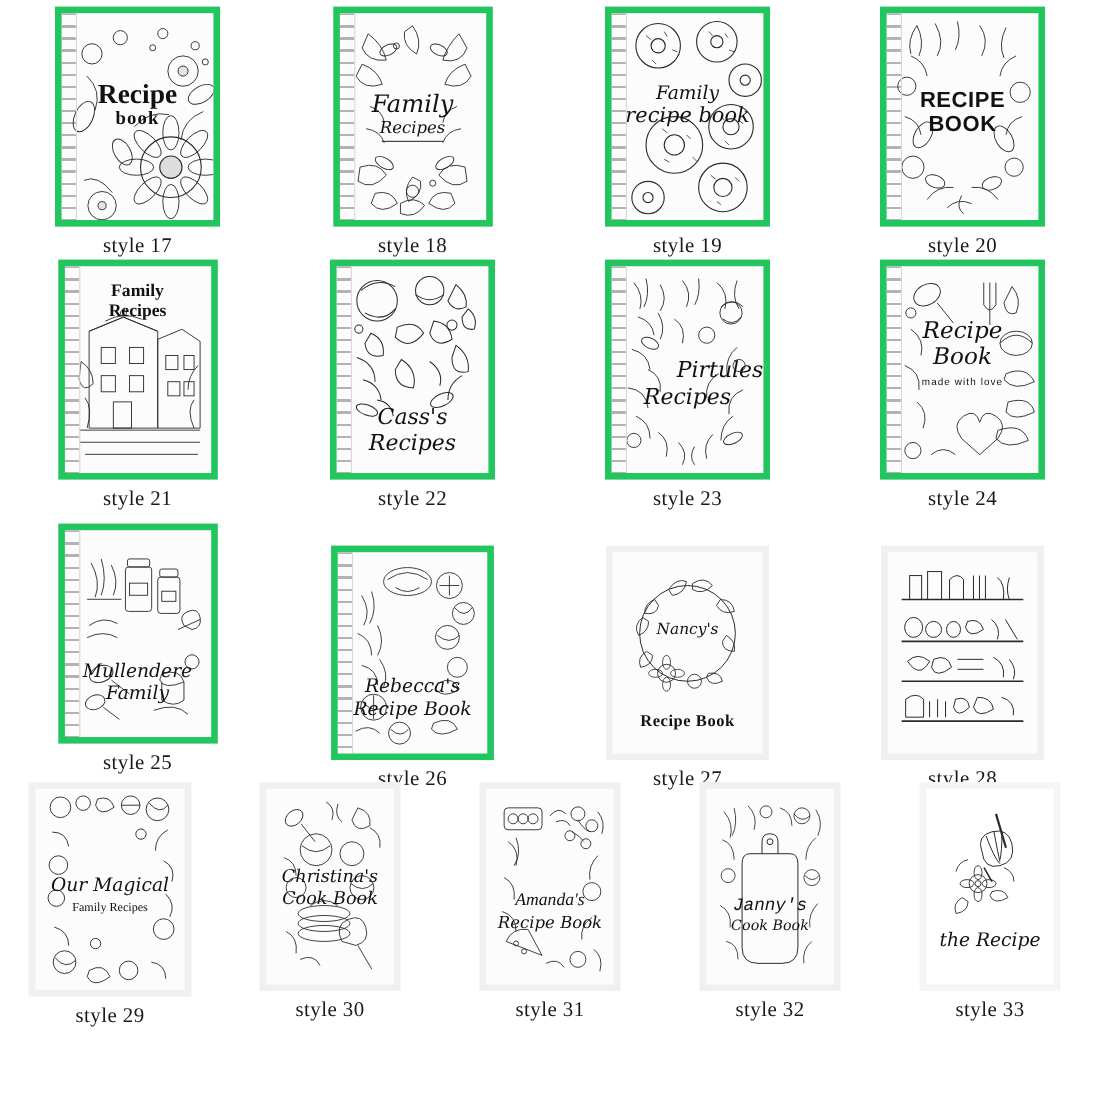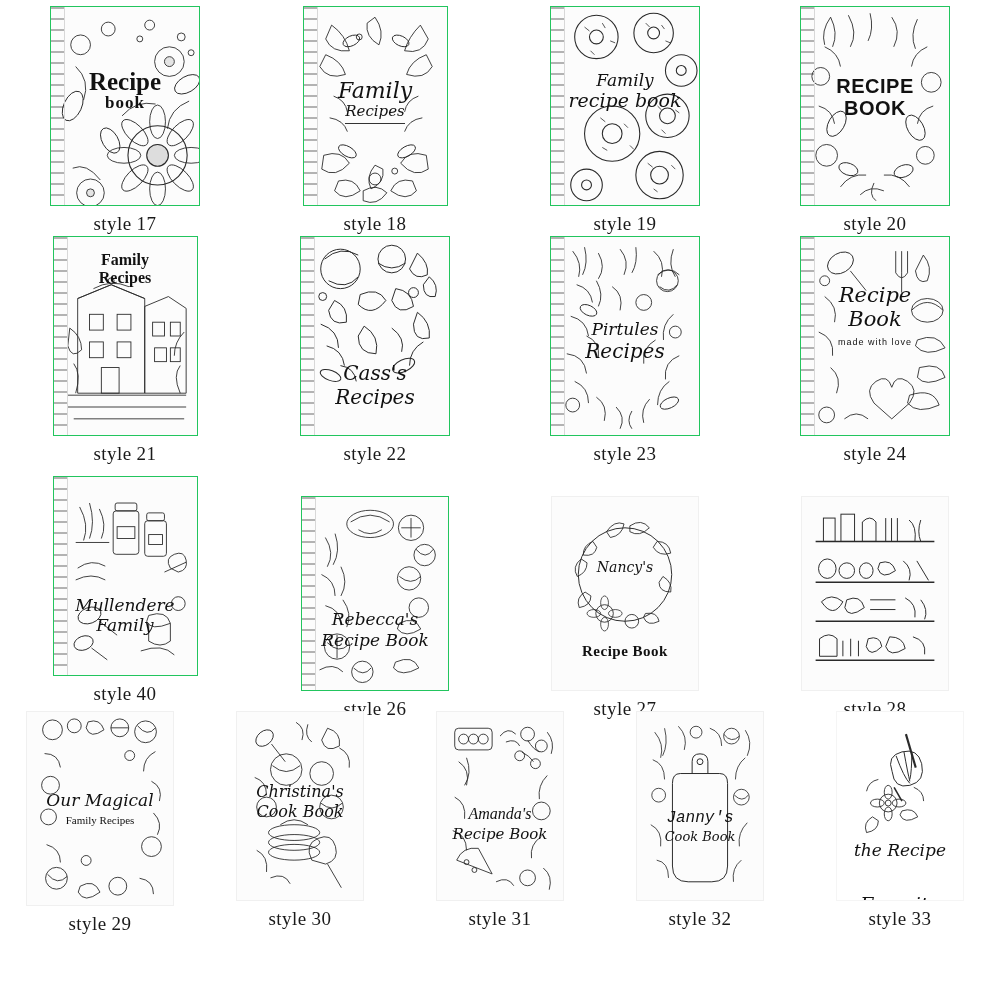--- a/index.html
+++ b/index.html
@@ -46,21 +46,21 @@
     color: #1a1a1a;
     text-align: center;
     margin-top: 7px;
     font-family: "Liberation Serif", serif;
   }
 
   
   .cover {
     position: relative;
     background: #fcfcfc;
-    border: 1px solid #22c55e;
+    border: 6px solid #22c55e;
     overflow: hidden;
     box-sizing: border-box;
   }
   .cover.spiral::before {
     content: "";
     position: absolute;
     left: 0; top: 0; bottom: 0;
     width: 13px;
     background:
       repeating-linear-gradient(to bottom,
@@ -365,21 +365,21 @@
                 <path d="M46 162 q12 8 8 24 M100 164 q-10 10 -6 24"></path>
                 <path d="M66 172 q10 10 4 22 M82 176 q-6 10 0 18"></path>
                 <circle cx="126" cy="96" r="6"></circle>
                 <circle cx="22" cy="170" r="7"></circle>
                 <ellipse cx="120" cy="168" rx="10" ry="5" transform="rotate(-25 120 168)"></ellipse>
                 <ellipse cx="38" cy="74" rx="9" ry="5" transform="rotate(25 38 74)"></ellipse>
               </g>
             </svg>
           </div>
           <div class="title-wrap" style="top:82px;">
-            <div class="t-script" style="font-size:17px;line-height:1.2;">Pirtules</div>
+            <div class="t-script" style="font-size:20px;line-height:1.2;text-align:right;">Pirtules</div>
             <div class="t-script" style="font-size:20px;line-height:1.2;">Recipes</div>
           </div>
         </div>
         <div class="label">style 23</div>
       </div>
 
       <div class="cell">
         <div class="cover spiral c-150x200">
           <div class="art">
             <svg viewBox="0 0 150 200" fill="none" stroke="#2a2a2a" stroke-width="0.9">
@@ -438,21 +438,21 @@
                 <path d="M88 176 q22 -8 34 4"></path>
                 <circle cx="126" cy="128" r="7"></circle>
               </g>
             </svg>
           </div>
           <div class="title-wrap" style="top:118px;">
             <div class="t-script" style="font-size:17px;line-height:1.2;">Mullendere</div>
             <div class="t-script" style="font-size:17px;line-height:1.2;">Family</div>
           </div>
         </div>
-        <div class="label">style 40</div>
+        <div class="label">style 25</div>
       </div>
 
       <div class="cell">
         <div class="cover spiral c-150x195">
           <div class="art">
             <svg viewBox="0 0 150 195" fill="none" stroke="#2a2a2a" stroke-width="0.9">
               <g>
                 <ellipse cx="70" cy="26" rx="24" ry="14"></ellipse>
                 <path d="M50 24 q20 -14 40 0 M58 32 q12 8 24 0"></path>
                 <circle cx="112" cy="30" r="13"></circle>

